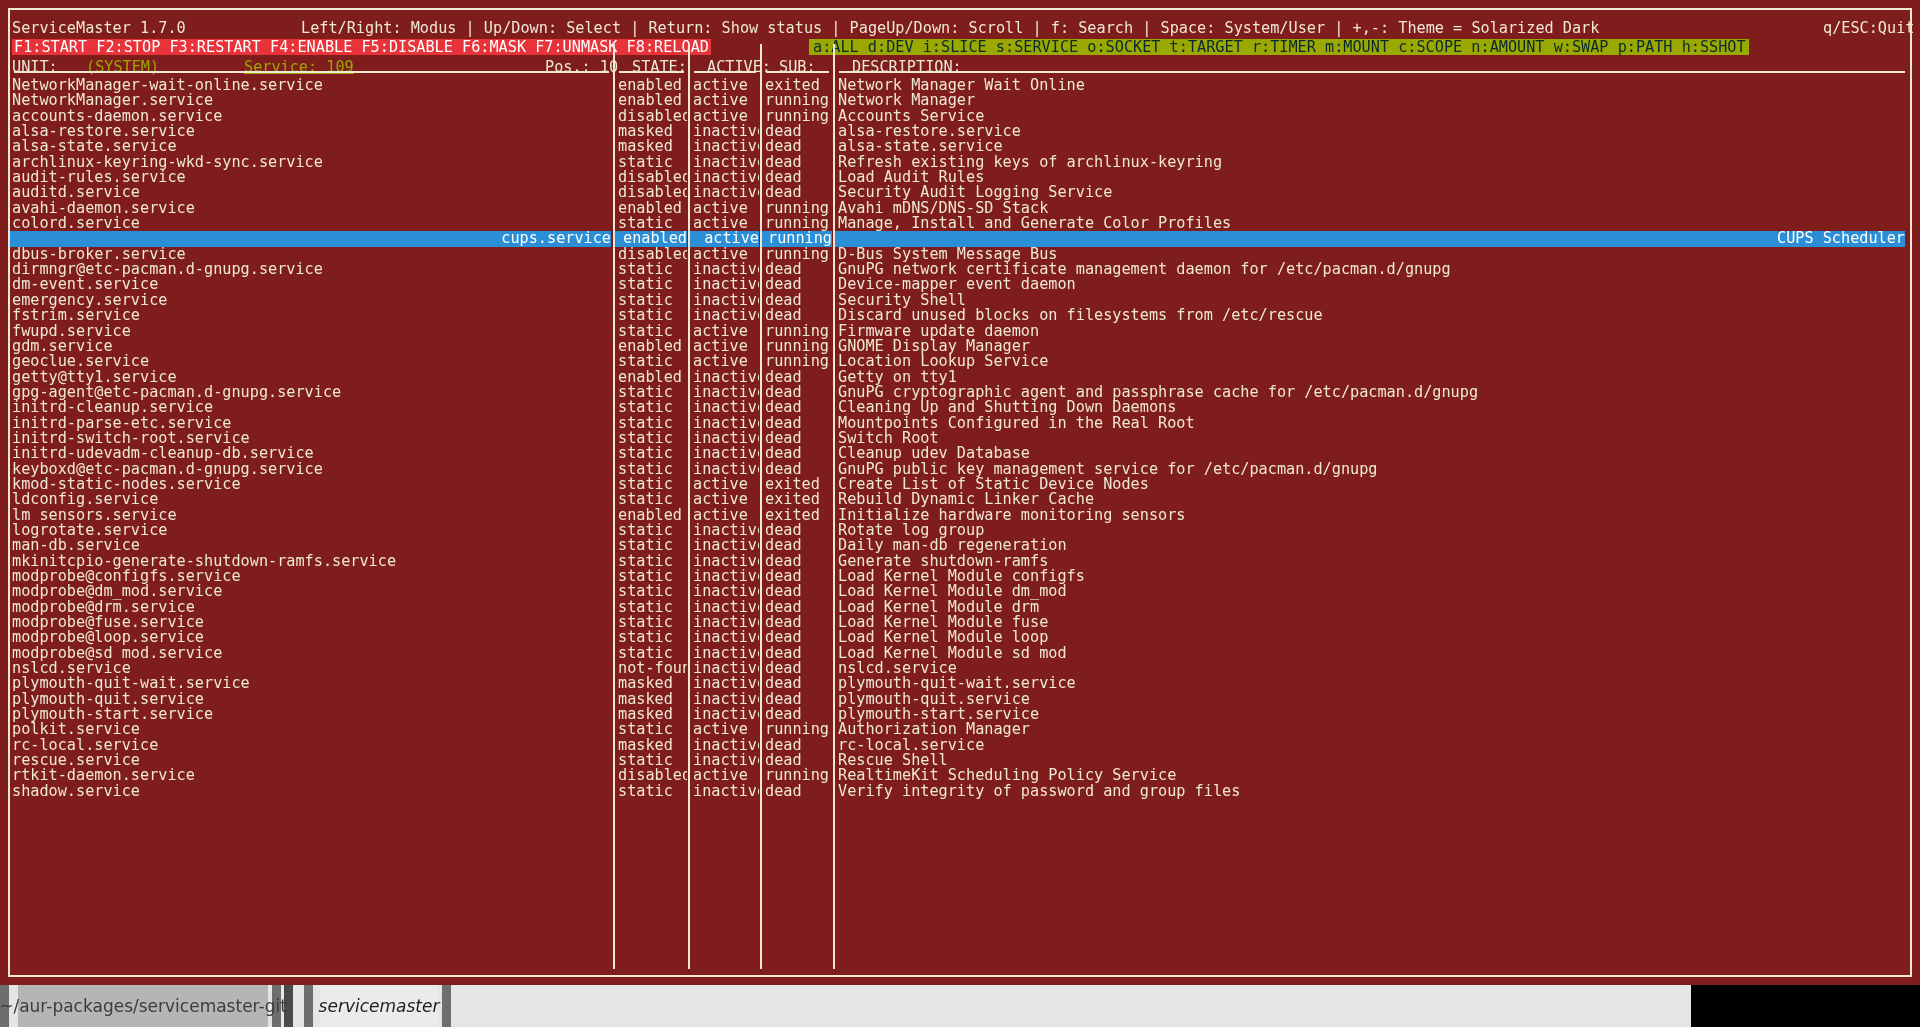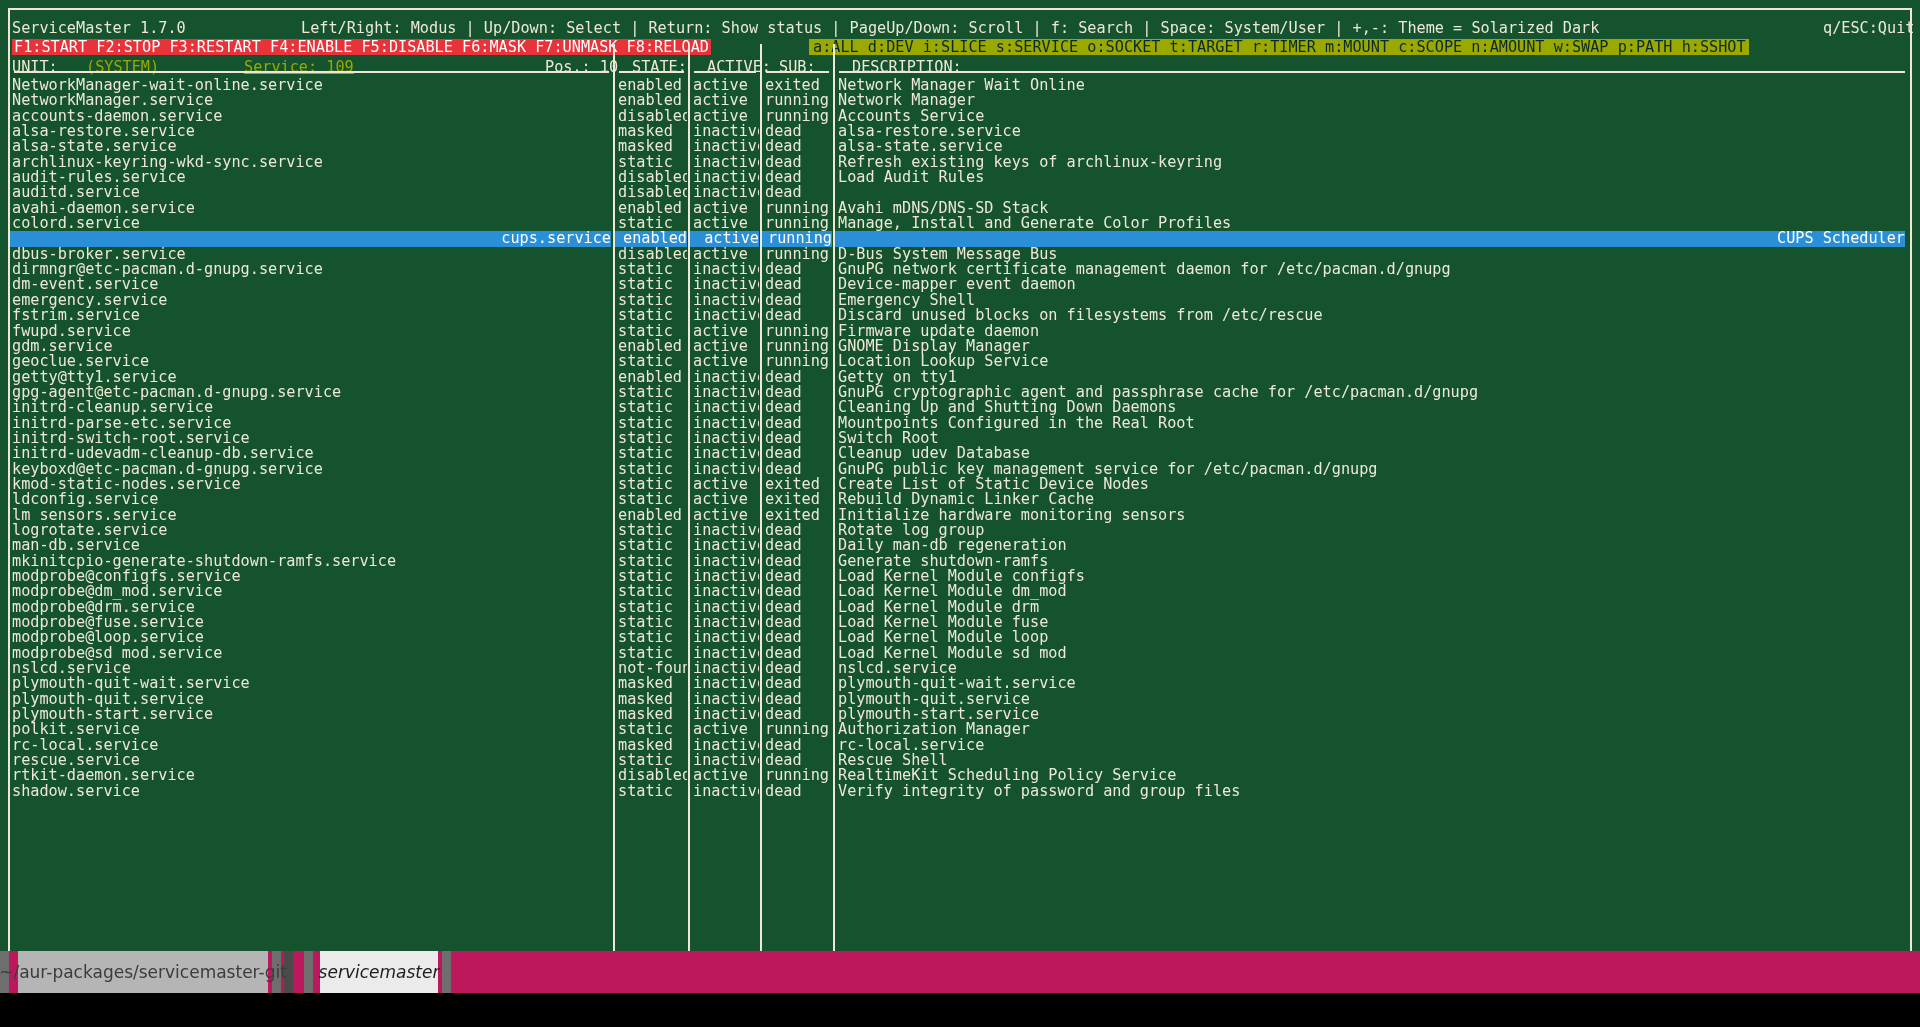--- a/index.html
+++ b/index.html
@@ -13,21 +13,21 @@
     overflow: hidden;
     font-family: "DejaVu Sans Mono", monospace;
   }
 
   
   #terminal {
     position: absolute;
     left: 0; top: 0;
     width: 1920px;
     height: 985px;
-    background: #14532d;
+    background: #7f1d1d;
     box-sizing: border-box;
   }
 
   
   #frame {
     position: absolute;
     left: 8px; top: 8px;
     width: 1904px;
     height: 969px;
     border: 2px solid #eee8d5;
@@ -160,24 +160,24 @@
   .c-unit  { left: 0px;   width: 601px; padding-left: 2px; box-sizing: border-box;}
   .c-state { left: 605px; width: 72px;  padding-left: 3px; box-sizing: border-box;}
   .c-act   { left: 680px; width: 69px;  padding-left: 3px; box-sizing: border-box;}
   .c-sub   { left: 752px; width: 70px;  padding-left: 3px; box-sizing: border-box;}
   .c-desc  { left: 825px; width: 1070px;padding-left: 3px; box-sizing: border-box;}
 
   
   #taskbar {
     position: absolute;
     left: 0;
-    top: 951px;
-    width: 1920px;
+    top: 985px;
+    width: 1691px;
     height: 42px;
-    background: #be185d;
+    background: #e5e5e5;
   }
   .tb-seg {
     position: absolute;
     top: 0;
     height: 42px;
   }
   .tb-grip { background: #6e6e6e; width: 9px; }
   .tb-grip2 { background: #4a4a4a; width: 9px; }
   .tb-item {
     position: absolute;
@@ -294,20 +294,21 @@
         <div class="cell c-state">disabled</div>
         <div class="cell c-act">inactive</div>
         <div class="cell c-sub">dead</div>
         <div class="cell c-desc">Load Audit Rules</div>
       </div>
       <div class="row">
         <div class="cell c-unit">auditd.service</div>
         <div class="cell c-state">disabled</div>
         <div class="cell c-act">inactive</div>
         <div class="cell c-sub">dead</div>
+        <div class="cell c-desc">Security Audit Logging Service</div>
       </div>
       <div class="row">
         <div class="cell c-unit">avahi-daemon.service</div>
         <div class="cell c-state">enabled</div>
         <div class="cell c-act">active</div>
         <div class="cell c-sub">running</div>
         <div class="cell c-desc">Avahi mDNS/DNS-SD Stack</div>
       </div>
       <div class="row">
         <div class="cell c-unit">colord.service</div>
@@ -342,21 +343,21 @@
         <div class="cell c-state">static</div>
         <div class="cell c-act">inactive</div>
         <div class="cell c-sub">dead</div>
         <div class="cell c-desc">Device-mapper event daemon</div>
       </div>
       <div class="row">
         <div class="cell c-unit">emergency.service</div>
         <div class="cell c-state">static</div>
         <div class="cell c-act">inactive</div>
         <div class="cell c-sub">dead</div>
-        <div class="cell c-desc">Emergency Shell</div>
+        <div class="cell c-desc">Security Shell</div>
       </div>
       <div class="row">
         <div class="cell c-unit">fstrim.service</div>
         <div class="cell c-state">static</div>
         <div class="cell c-act">inactive</div>
         <div class="cell c-sub">dead</div>
         <div class="cell c-desc">Discard unused blocks on filesystems from /etc/rescue</div>
       </div>
       <div class="row">
         <div class="cell c-unit">fwupd.service</div>

